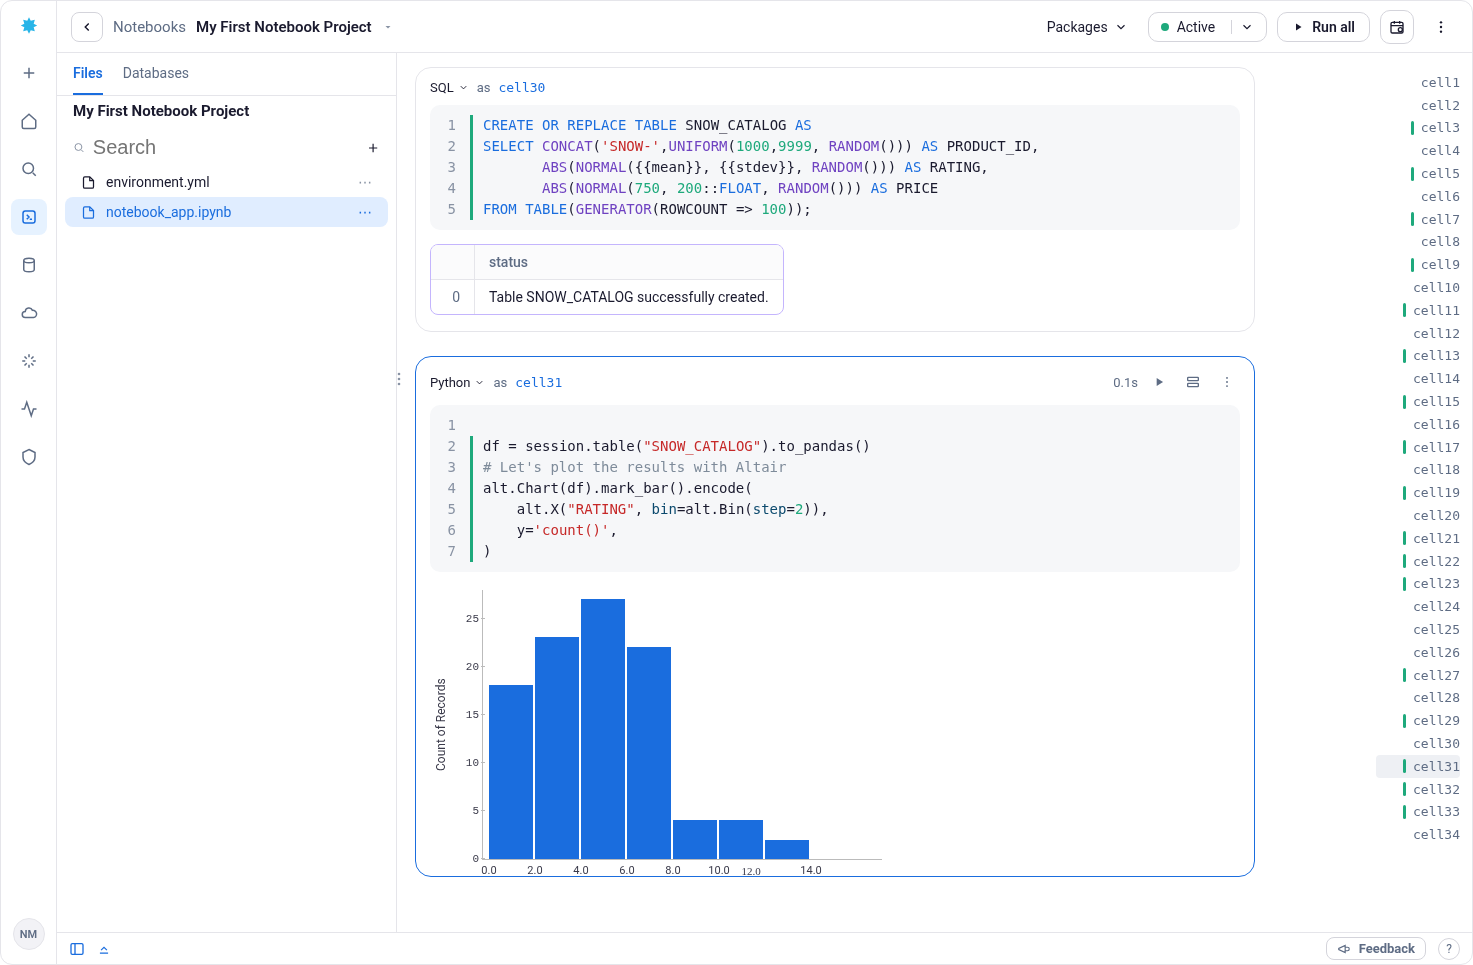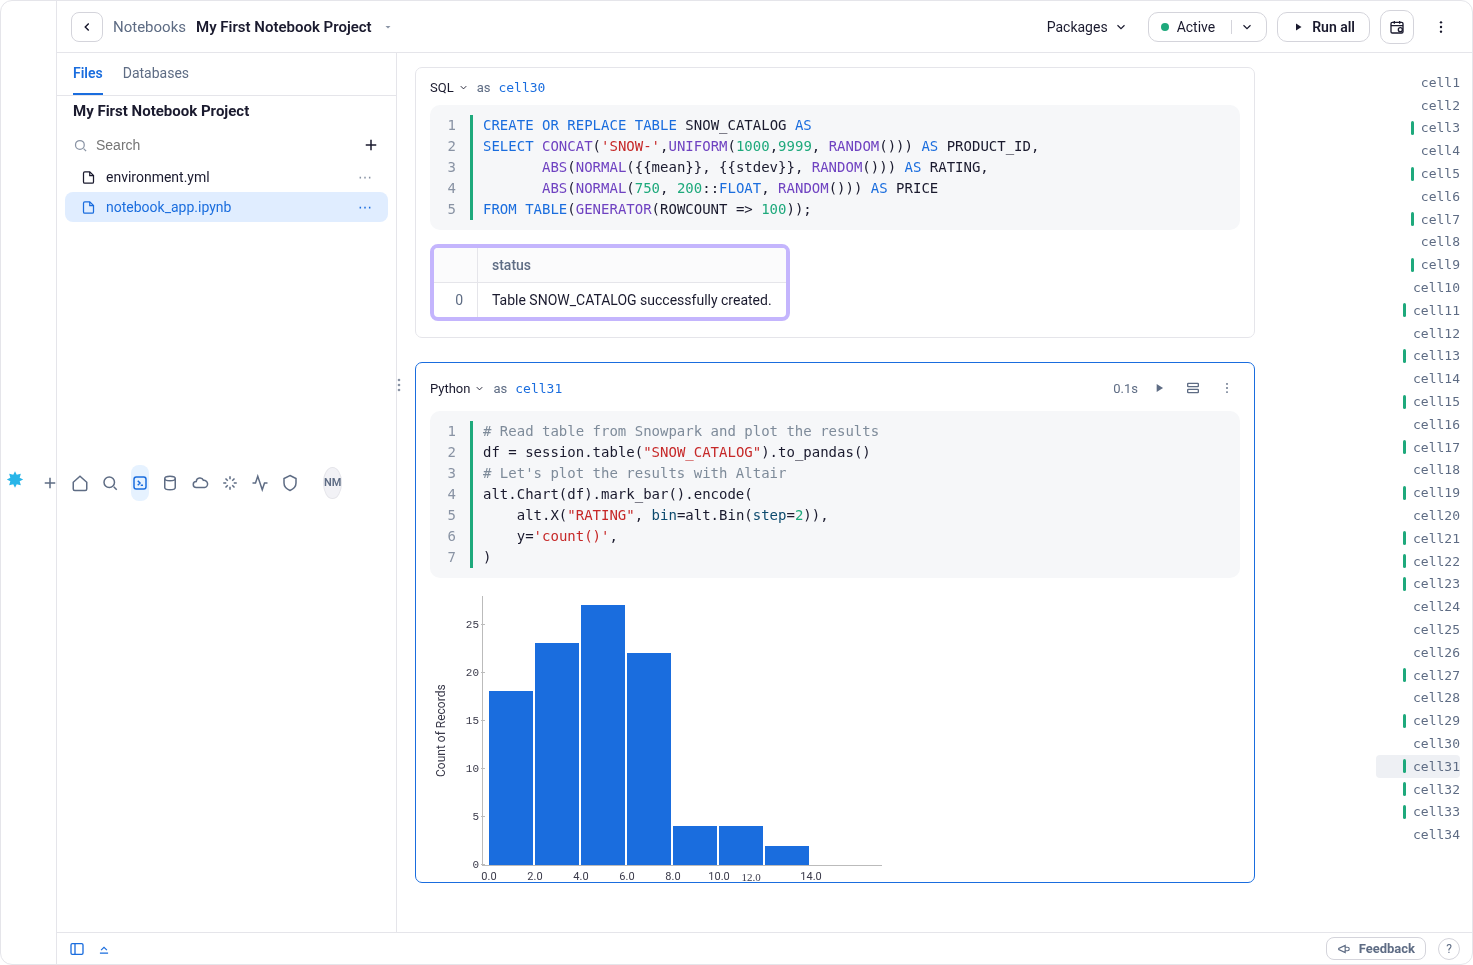--- a/index.html
+++ b/index.html
@@ -1,20 +1,20 @@
 <!DOCTYPE html>
 <html><head>
 <meta charset="utf-8">
 <style>
 * { box-sizing: border-box; margin: 0; padding: 0; }
 body { font-family: -apple-system, BlinkMacSystemFont, "Segoe UI", Roboto, sans-serif; font-size: 13px; color: #1a1a2e; background: #fff; width: 1473px; height: 965px; overflow: hidden; border: 1px solid #e5e5ea; border-radius: 12px; position: relative; }
 .mono { font-family: "SF Mono", Monaco, Consolas, monospace; }
 
 
-.rail { position: absolute; left: 0; top: 0; bottom: 0; width: 56px; border-right: 1px solid #e5e5ea; display: flex; flex-direction: row; align-items: center; padding: 14px 0; gap: 12px; }
+.rail { position: absolute; left: 0; top: 0; bottom: 0; width: 56px; border-right: 1px solid #e5e5ea; display: flex; flex-direction: column; align-items: center; padding: 14px 14px; gap: 12px; }
 .rail .logo { width: 28px; height: 28px; color: #29b5e8; }
 .rail .spacer { flex: 1; }
 .rail-btn { width: 36px; height: 36px; display: flex; align-items: center; justify-content: center; border-radius: 8px; color: #5e6c84; cursor: pointer; }
 .rail-btn.active { background: #e6f2ff; color: #1a6dde; }
 .avatar { width: 32px; height: 32px; border-radius: 50%; background: #f2f2f6; border: 1px solid #e5e5ea; display: flex; align-items: center; justify-content: center; font-size: 11px; color: #5e6c84; font-weight: 600; }
 
 
 .topbar { position: absolute; left: 56px; right: 0; top: 0; height: 52px; border-bottom: 1px solid #e5e5ea; display: flex; align-items: center; padding: 0 14px; gap: 10px; }
 .back-btn { width: 32px; height: 30px; border: 1px solid #d4d4db; border-radius: 8px; display: flex; align-items: center; justify-content: center; cursor: pointer; }
 .crumb { color: #5e6c84; font-size: 15px; }
@@ -29,30 +29,30 @@
 .icon-btn.bare { border: none; }
 
 
 .side { position: absolute; left: 56px; top: 52px; bottom: 32px; width: 340px; border-right: 1px solid #e5e5ea; overflow: hidden; }
 .tabs { display: flex; gap: 20px; padding: 12px 16px 0; border-bottom: 1px solid #e5e5ea; }
 .tab { padding-bottom: 12px; font-size: 14px; color: #5e6c84; cursor: pointer; }
 .tab.active { color: #1a6dde; font-weight: 600; border-bottom: 2px solid #1a6dde; }
 .git-btn { margin: 14px 16px; border: 1px solid #d4d4db; border-radius: 10px; padding: 10px; display: flex; align-items: center; justify-content: center; gap: 10px; font-size: 15px; cursor: pointer; font-weight: 500; }
 .proj-title { padding: 6px 16px 12px; font-size: 15px; font-weight: 700; }
 .search-row { display: flex; align-items: center; padding: 4px 16px 8px; gap: 8px; color: #8993a4; }
-.search-row input { flex: 1; border: none; outline: none; font-size: 14px; color: #1d4ed8; }
+.search-row input { flex: 1; border: none; outline: none; font-size: 20px; color: #1d4ed8; }
 .file-row { display: flex; align-items: center; gap: 10px; padding: 7px 16px; margin: 0 8px; border-radius: 8px; font-size: 14px; cursor: pointer; }
 .file-row.active { background: #e0edff; color: #1a6dde; }
 .file-row .fn { flex: 1; }
 .file-row .more { color: #8993a4; }
 .file-row.active .more { color: #1a6dde; }
 
 
 .main { position: absolute; left: 396px; top: 52px; bottom: 32px; right: 0; overflow: auto; padding: 14px 18px 40px; }
-.cell { border: 1px solid #e5e5ea; border-radius: 7px; margin-bottom: 24px; padding: 12px 14px 16px; position: relative; }
+.cell { border: 1px solid #e5e5ea; border-radius: 16px; margin-bottom: 24px; padding: 12px 14px 16px; position: relative; }
 .cell.selected { border: 1.5px solid #1a6dde; }
 .drag-handle { position: absolute; left: -26px; top: 14px; color: #8993a4; cursor: grab; }
 .cell-head { display: flex; align-items: center; gap: 8px; font-size: 13px; color: #5e6c84; margin-bottom: 10px; }
 .cell-head .lang { color: #1a1a2e; cursor: pointer; display: flex; align-items: center; gap: 4px; }
 .cell-head .cellname { color: #1a6dde; }
 .cell-head .grow { flex: 1; }
 .cell-head .time { color: #5e6c84; }
 .cell-head .hicon { width: 26px; height: 26px; display: flex; align-items: center; justify-content: center; color: #5e6c84; cursor: pointer; border-radius: 6px; }
 
 .code { background: #f6f7f9; border-radius: 10px; padding: 10px 12px; position: relative; }
@@ -63,21 +63,21 @@
 
 .tk-kw { color: #1a6dde; }
 .tk-fn { color: #6f42c1; }
 .tk-id { color: #1a1a2e; }
 .tk-str { color: #c62828; }
 .tk-num { color: #1ea97c; }
 .tk-op { color: #1a1a2e; }
 .tk-cmt { color: #7e8b9a; }
 .tk-dec { color: #0c4a6e; }
 
-.result-table { margin-top: 14px; border: 4px solid #c4b5fd; border-radius: 8px; border-collapse: separate; border-spacing: 0; overflow: hidden; font-size: 14px; }
+.result-table { margin-top: 14px; border: 1px solid #c4b5fd; border-radius: 8px; border-collapse: separate; border-spacing: 0; overflow: hidden; font-size: 14px; }
 .result-table th, .result-table td { padding: 9px 14px; border-bottom: 1px solid #e5e5ea; border-right: 1px solid #e5e5ea; text-align: left; }
 .result-table th { background: #fbfbfc; font-weight: 500; color: #5e6c84; }
 .result-table td:first-child, .result-table th:first-child { text-align: right; color: #5e6c84; width: 44px; }
 .result-table tr:last-child td { border-bottom: none; }
 .result-table th:last-child, .result-table td:last-child { border-right: none; }
 
 
 .chart-wrap { margin-top: 18px; display: flex; }
 .ylabel { writing-mode: vertical-rl; transform: rotate(180deg); font-size: 12px; color: #3a3a4a; text-align: center; padding: 0 4px; }
 .chart-body { position: relative; }
@@ -345,23 +345,20 @@
           <svg width="14" height="14" viewBox="0 0 24 24" fill="currentColor">
             <circle cx="12" cy="5" r="1.6"></circle>
             <circle cx="12" cy="12" r="1.6"></circle>
             <circle cx="12" cy="19" r="1.6"></circle>
           </svg>
         </div>
     </div>
     <div class="code mono" id="code31" style="font-size: 14px; line-height: 1.5;">
         <div class="code-line">
           <div class="gutter">1</div>
-          <div class="code-border">
-            <div class="code-text"><span class="tk-cmt"># Read table from Snowpark and plot the results</span></div>
-          </div>
         </div>
         <div class="code-line">
           <div class="gutter">2</div>
           <div class="code-border">
             <div class="code-text"><span class="tk-id">df </span><span class="tk-op">=</span><span class="tk-id"> session.table(</span><span class="tk-str">"SNOW_CATALOG"</span><span class="tk-id">).to_pandas()</span></div>
           </div>
         </div>
         <div class="code-line">
           <div class="gutter">3</div>
           <div class="code-border">

